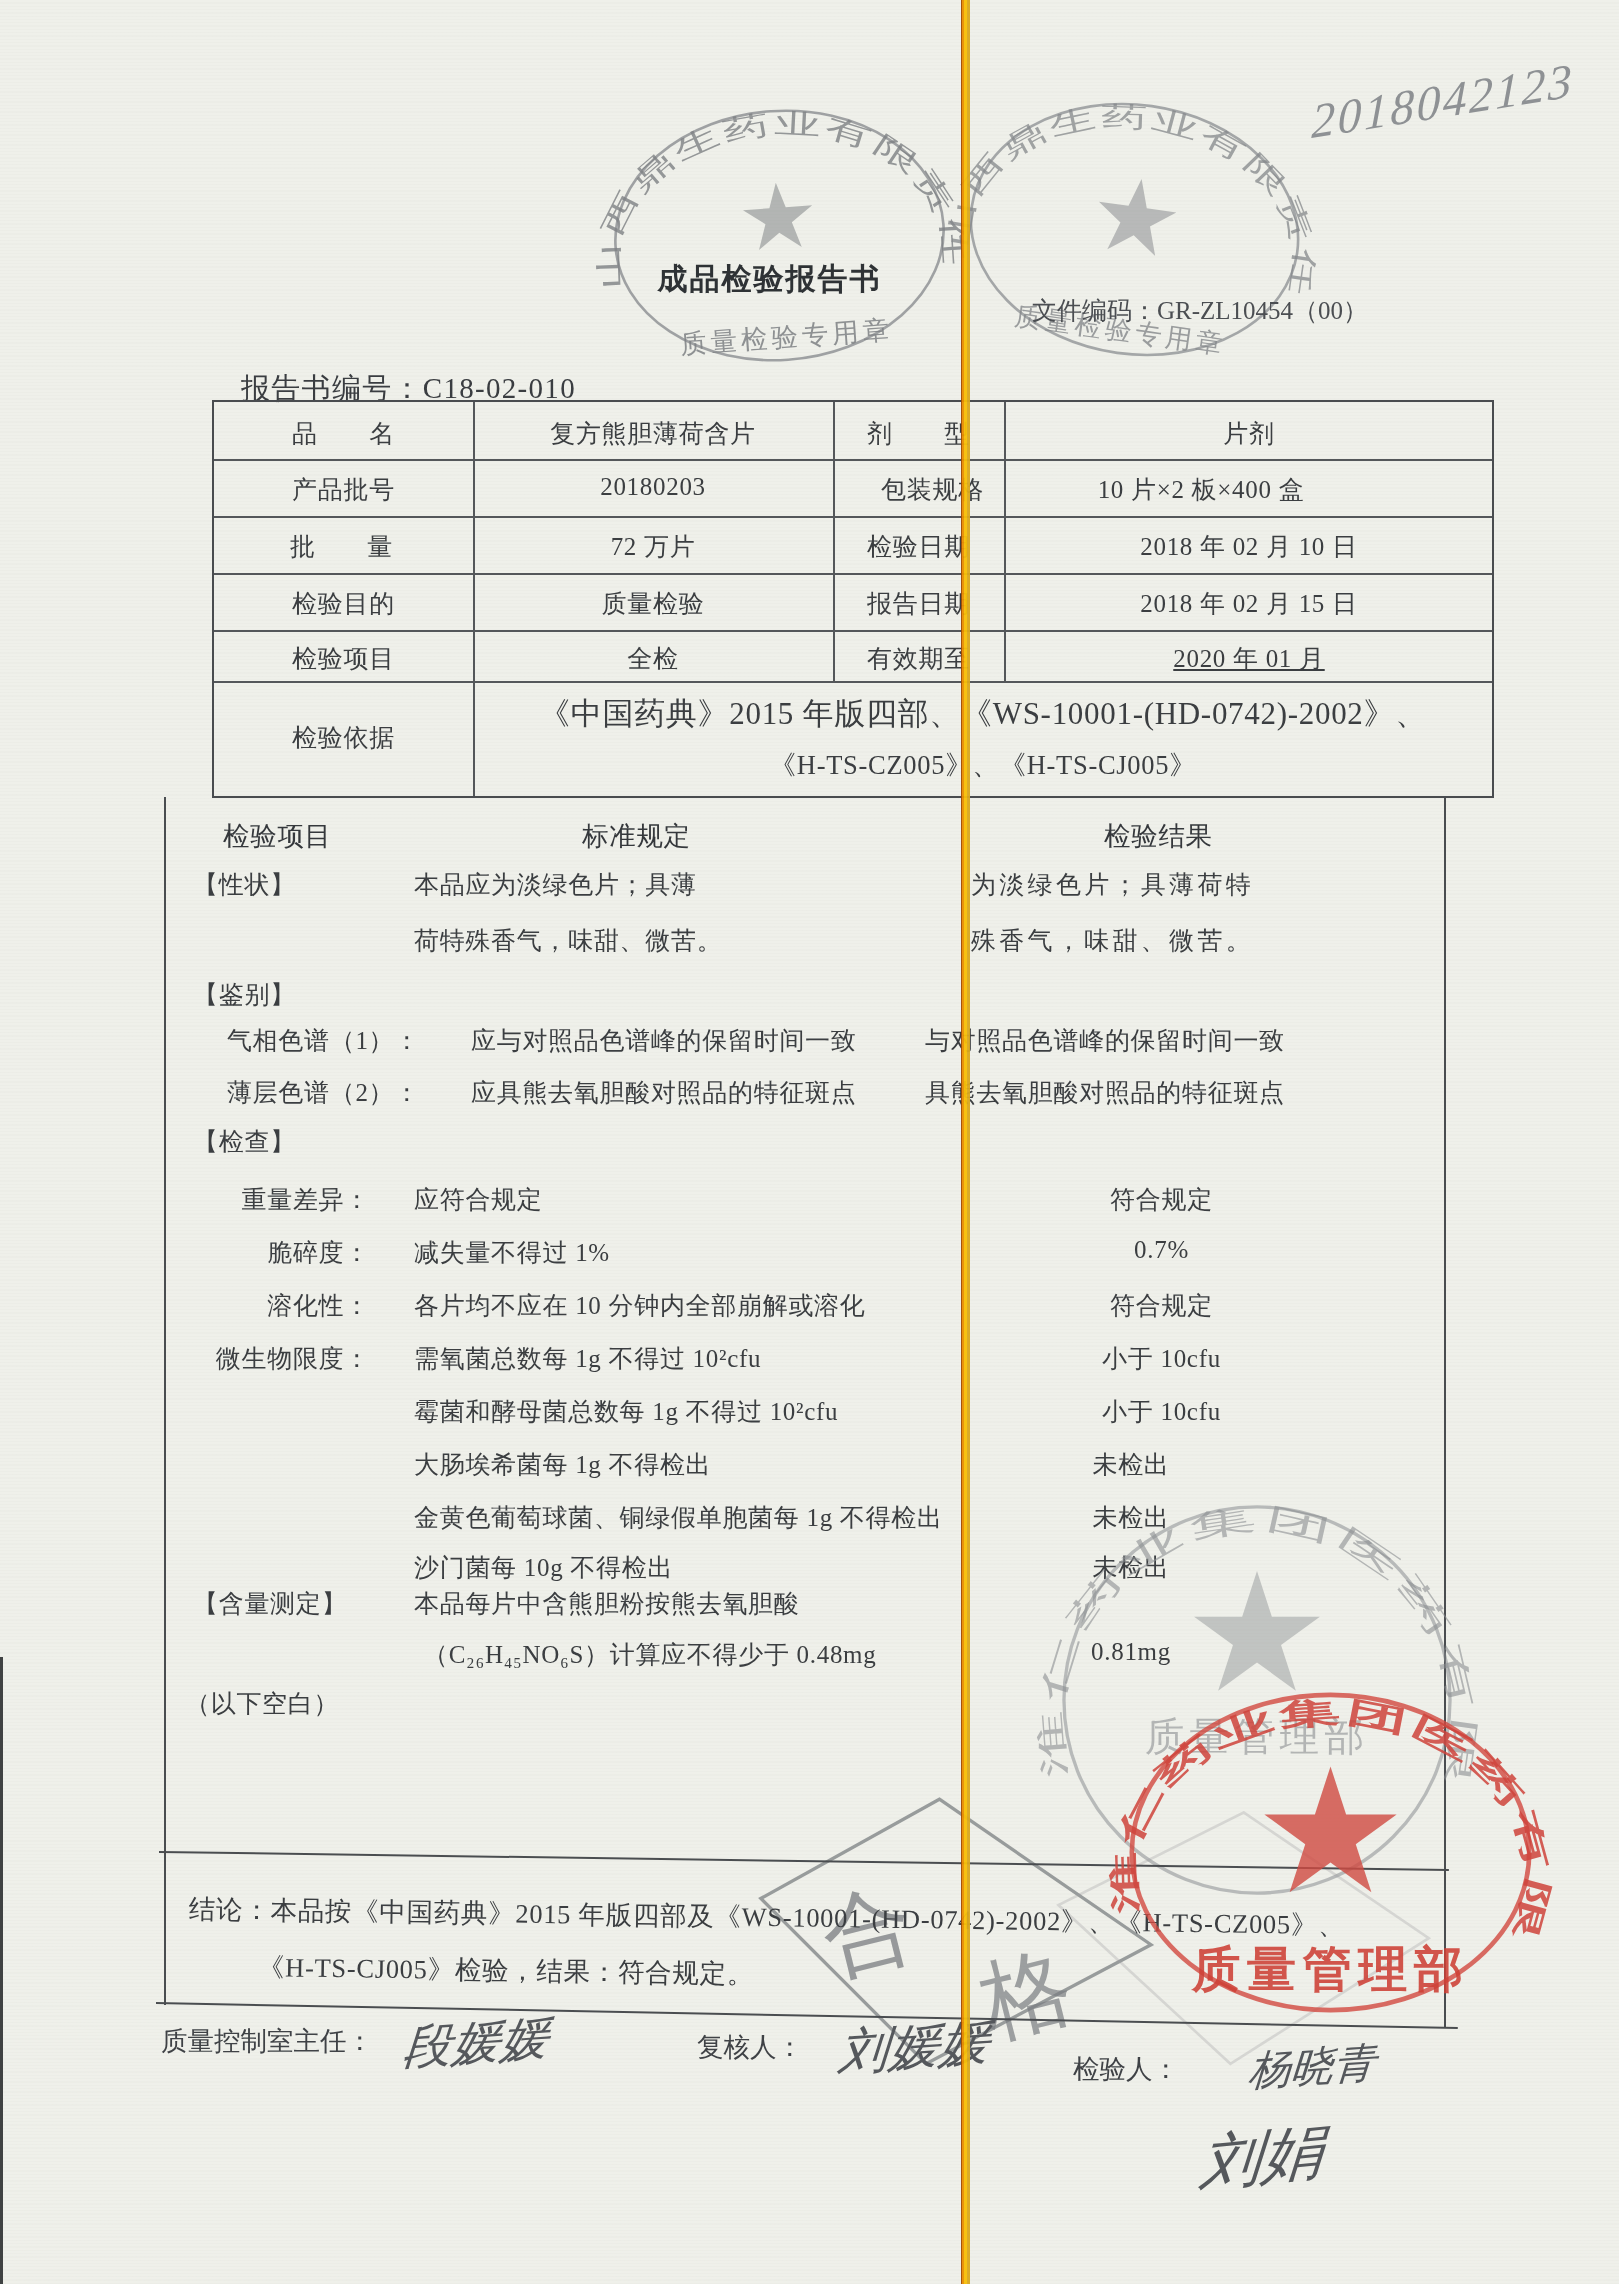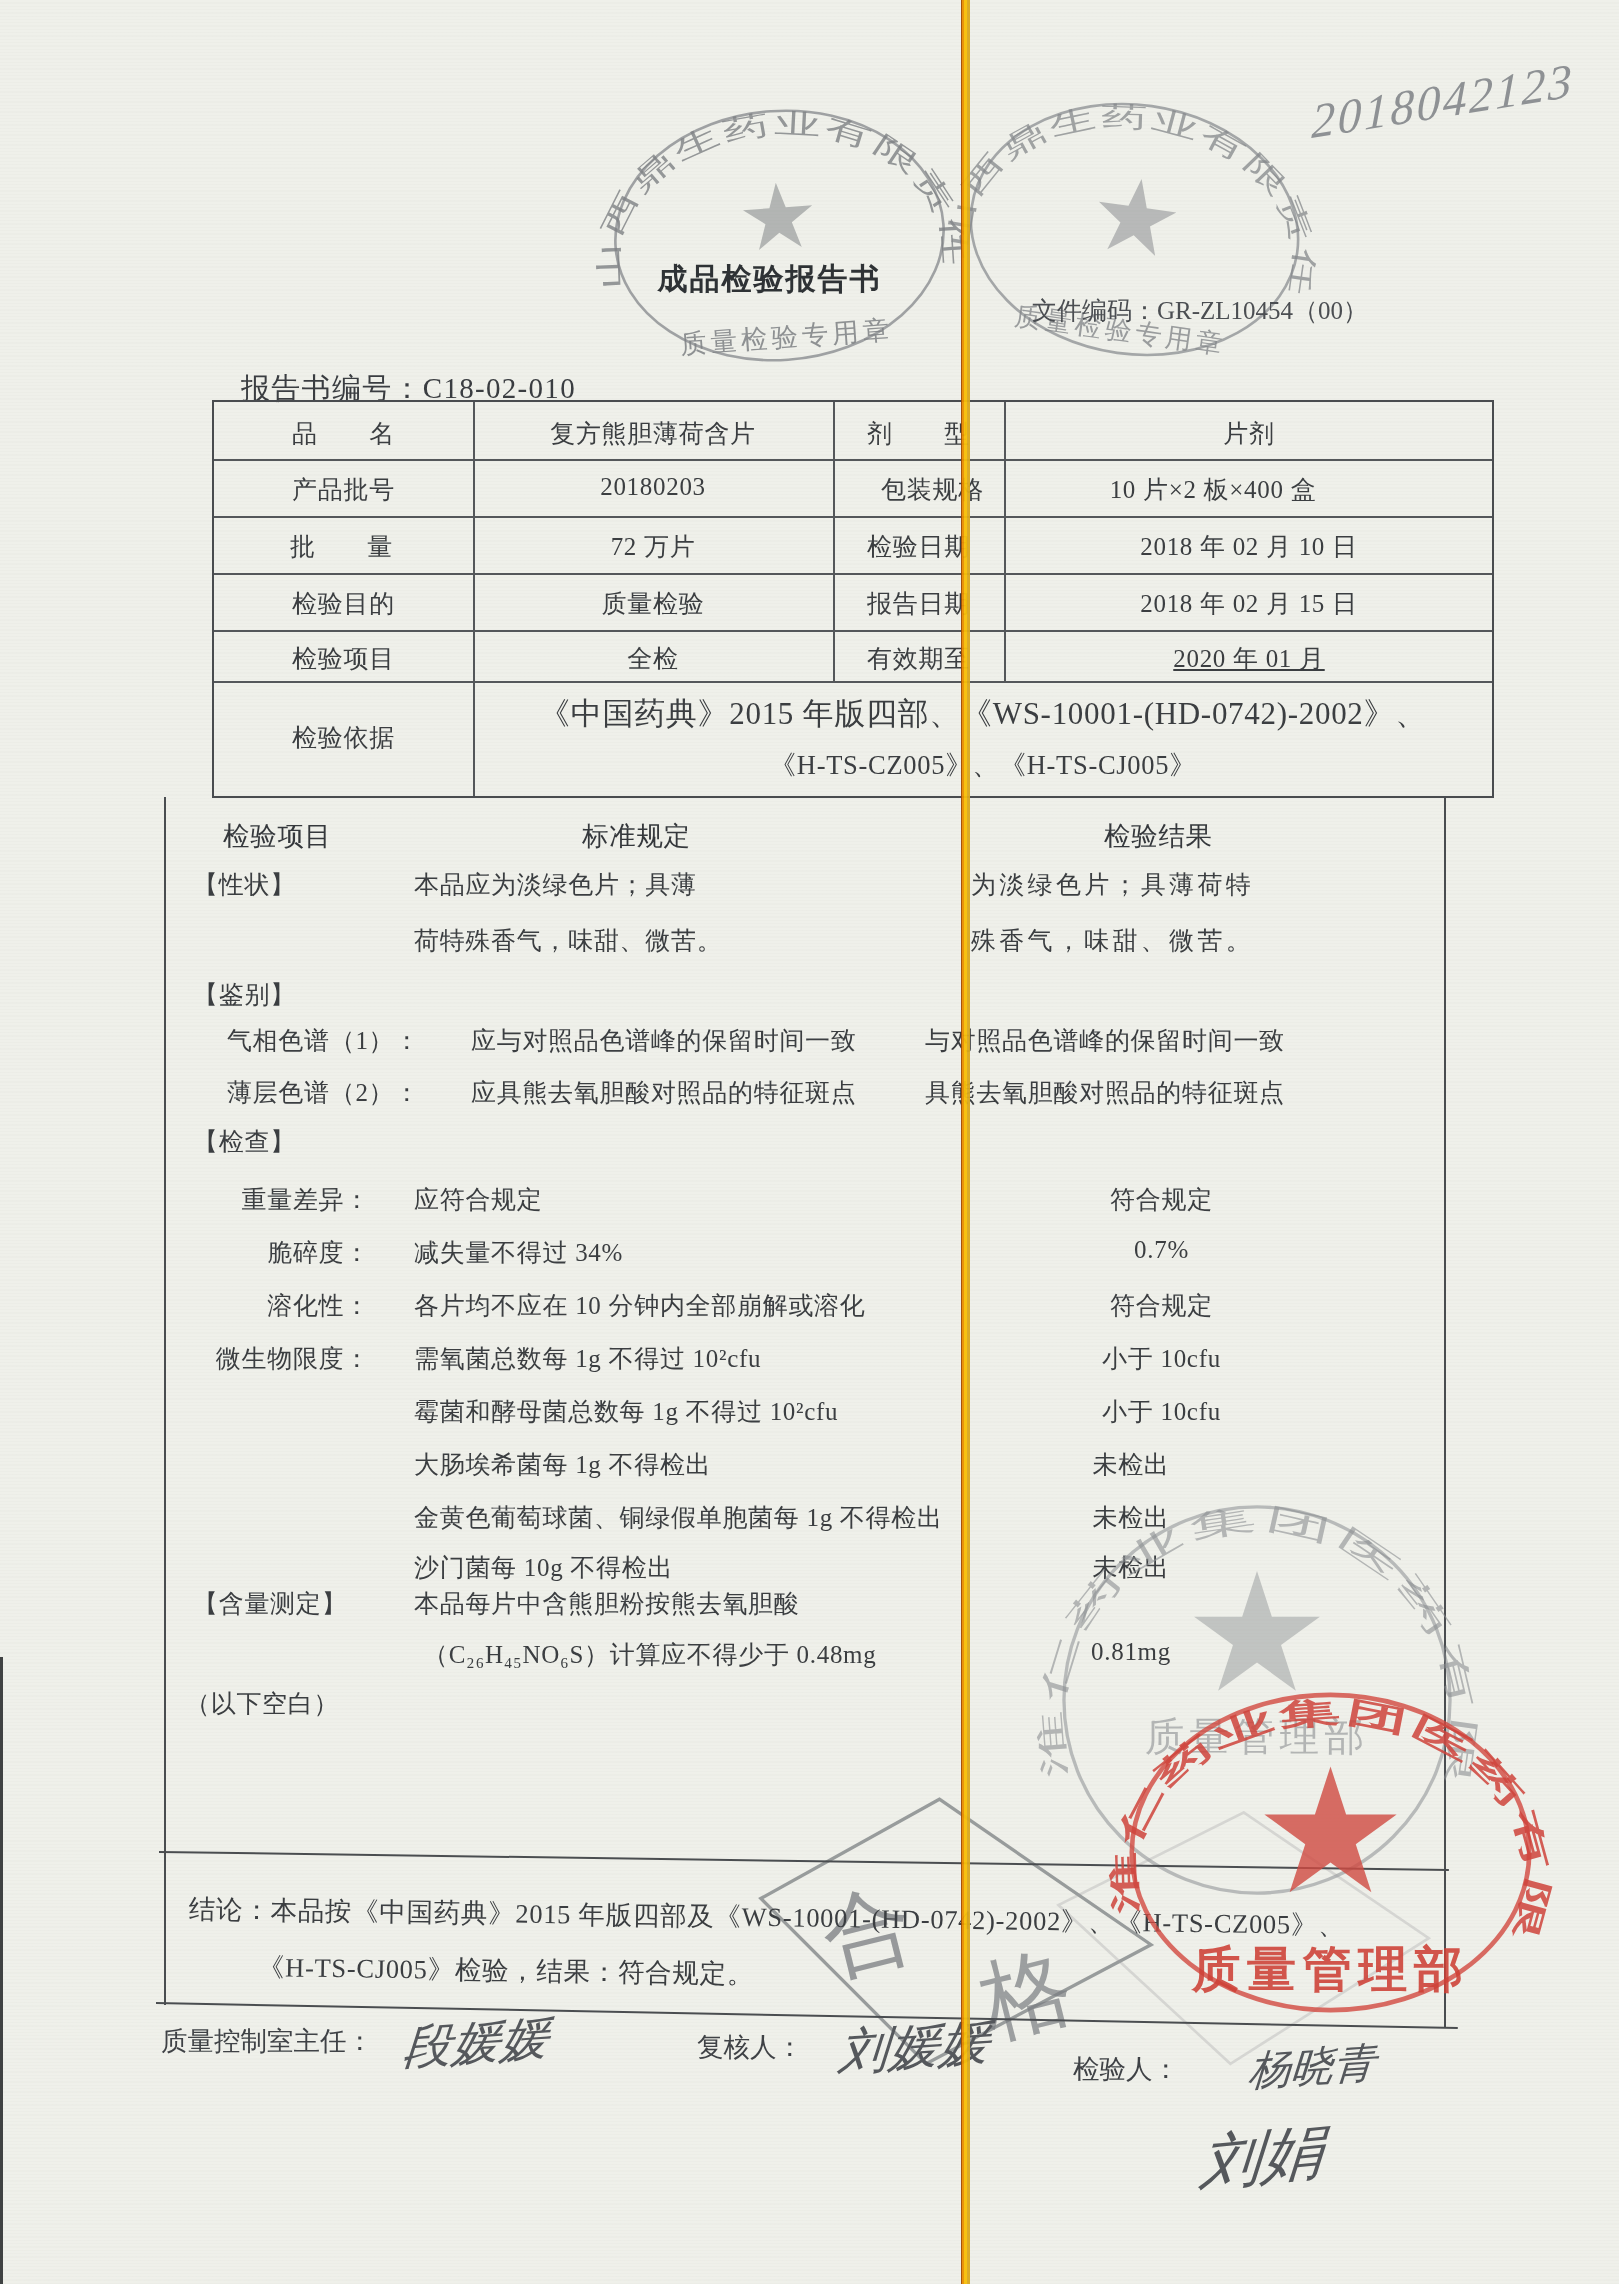--- a/index.html
+++ b/index.html
@@ -92,21 +92,21 @@
     <div class="vline" style="left:790px;height:279px;"></div>
 
     <div class="cell" style="left:0;top:14.6px;width:259px;">品　　名</div>
     <div class="cell" style="left:259px;top:14.6px;width:360px;">复方熊胆薄荷含片</div>
     <div class="cell" style="left:619px;top:14.6px;width:171px;">剂　　型</div>
     <div class="cell" style="left:790px;top:14.6px;width:490px;">片剂</div>
 
     <div class="cell" style="left:0;top:71px;width:259px;">产品批号</div>
     <div class="cell" style="left:259px;top:71px;width:360px;">20180203</div>
     <div class="cell" style="left:619px;top:71px;width:199px;">包装规格</div>
-    <div class="cell" style="left:790px;top:71px;width:394px;padding-left:12px;">10 片×2 板×400 盒</div>
+    <div class="cell" style="left:790px;top:71px;width:394px;">10 片×2 板×400 盒</div>
 
     <div class="cell" style="left:0;top:128px;width:255px;">批　　量</div>
     <div class="cell" style="left:259px;top:128px;width:360px;">72 万片</div>
     <div class="cell" style="left:619px;top:128px;width:171px;">检验日期</div>
     <div class="cell" style="left:790px;top:128px;width:490px;">2018 年 02 月 10 日</div>
 
     <div class="cell" style="left:0;top:185px;width:259px;">检验目的</div>
     <div class="cell" style="left:259px;top:185px;width:360px;">质量检验</div>
     <div class="cell" style="left:619px;top:185px;width:171px;">报告日期</div>
     <div class="cell" style="left:790px;top:185px;width:490px;">2018 年 02 月 15 日</div>
@@ -155,21 +155,21 @@
   <div class="srow" style="top:1125px;">
     <span class="it br">【检查】</span>
   </div>
   <div class="srow" style="top:1183px;">
     <span class="it cl">重量差异：</span>
     <span class="st">应符合规定</span>
     <span class="rs rs-c">符合规定</span>
   </div>
   <div class="srow" style="top:1236px;">
     <span class="it cl">脆碎度：</span>
-    <span class="st">减失量不得过 34%</span>
+    <span class="st">减失量不得过 1%</span>
     <span class="rs rs-c">0.7%</span>
   </div>
   <div class="srow" style="top:1289px;">
     <span class="it cl">溶化性：</span>
     <span class="st">各片均不应在 10 分钟内全部崩解或溶化</span>
     <span class="rs rs-c">符合规定</span>
   </div>
   <div class="srow" style="top:1342px;">
     <span class="it cl">微生物限度：</span>
     <span class="st">需氧菌总数每 1g 不得过 10²cfu</span>

